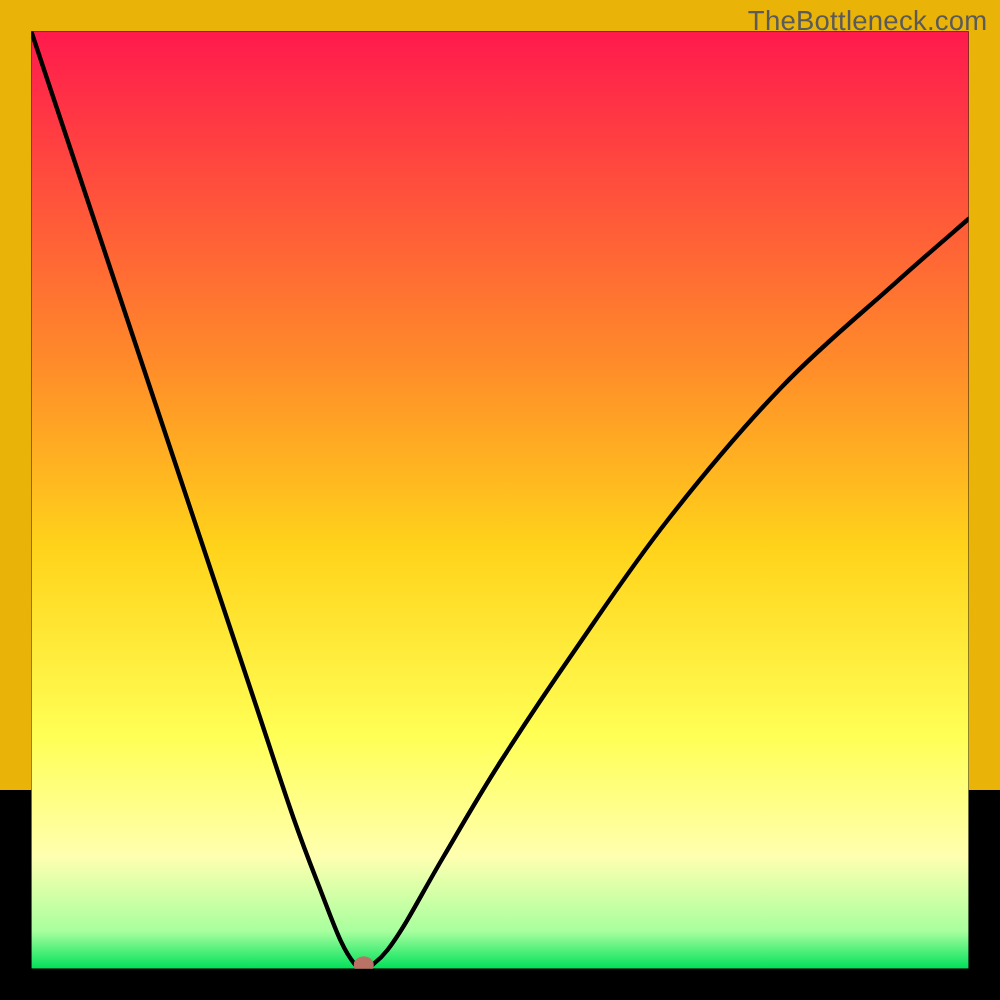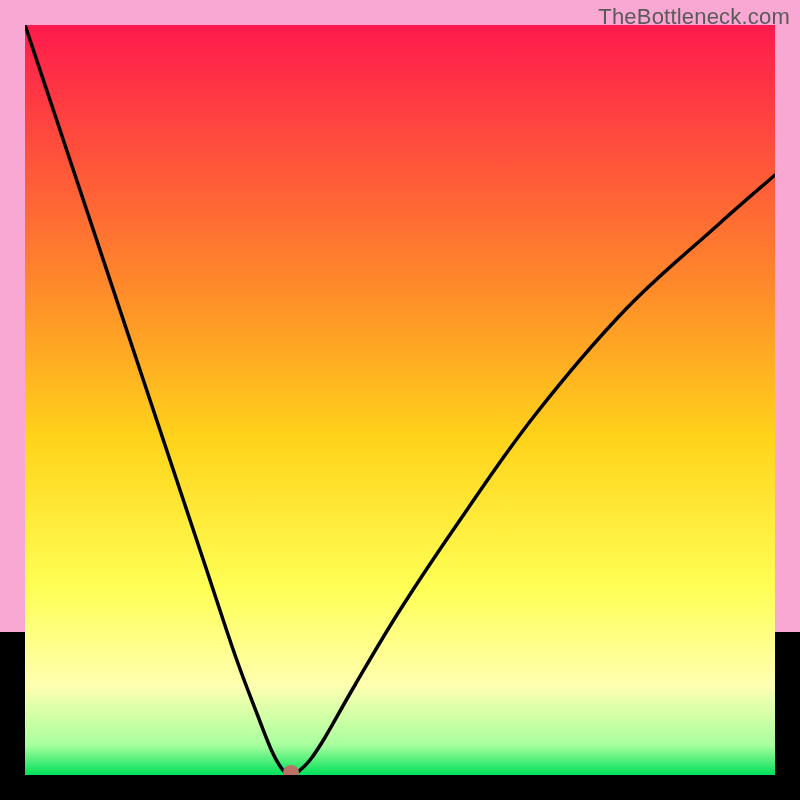--- a/index.html
+++ b/index.html
@@ -7,21 +7,21 @@
     padding: 0;
     width: 800px;
     height: 800px;
     position: relative;
     font-family: Arial, Helvetica, sans-serif;
     background: #000;
   }
   .outer {
     width: 800px;
     height: 632px;
-    background: #f9a8d4;
+    background: #eab308;
     position: relative;
   }
   .watermark {
     position: absolute;
     top: 4px;
     right: 10px;
     color: #5a5a5a;
     font-size: 22px;
     font-weight: 500;
     letter-spacing: 0.2px;

